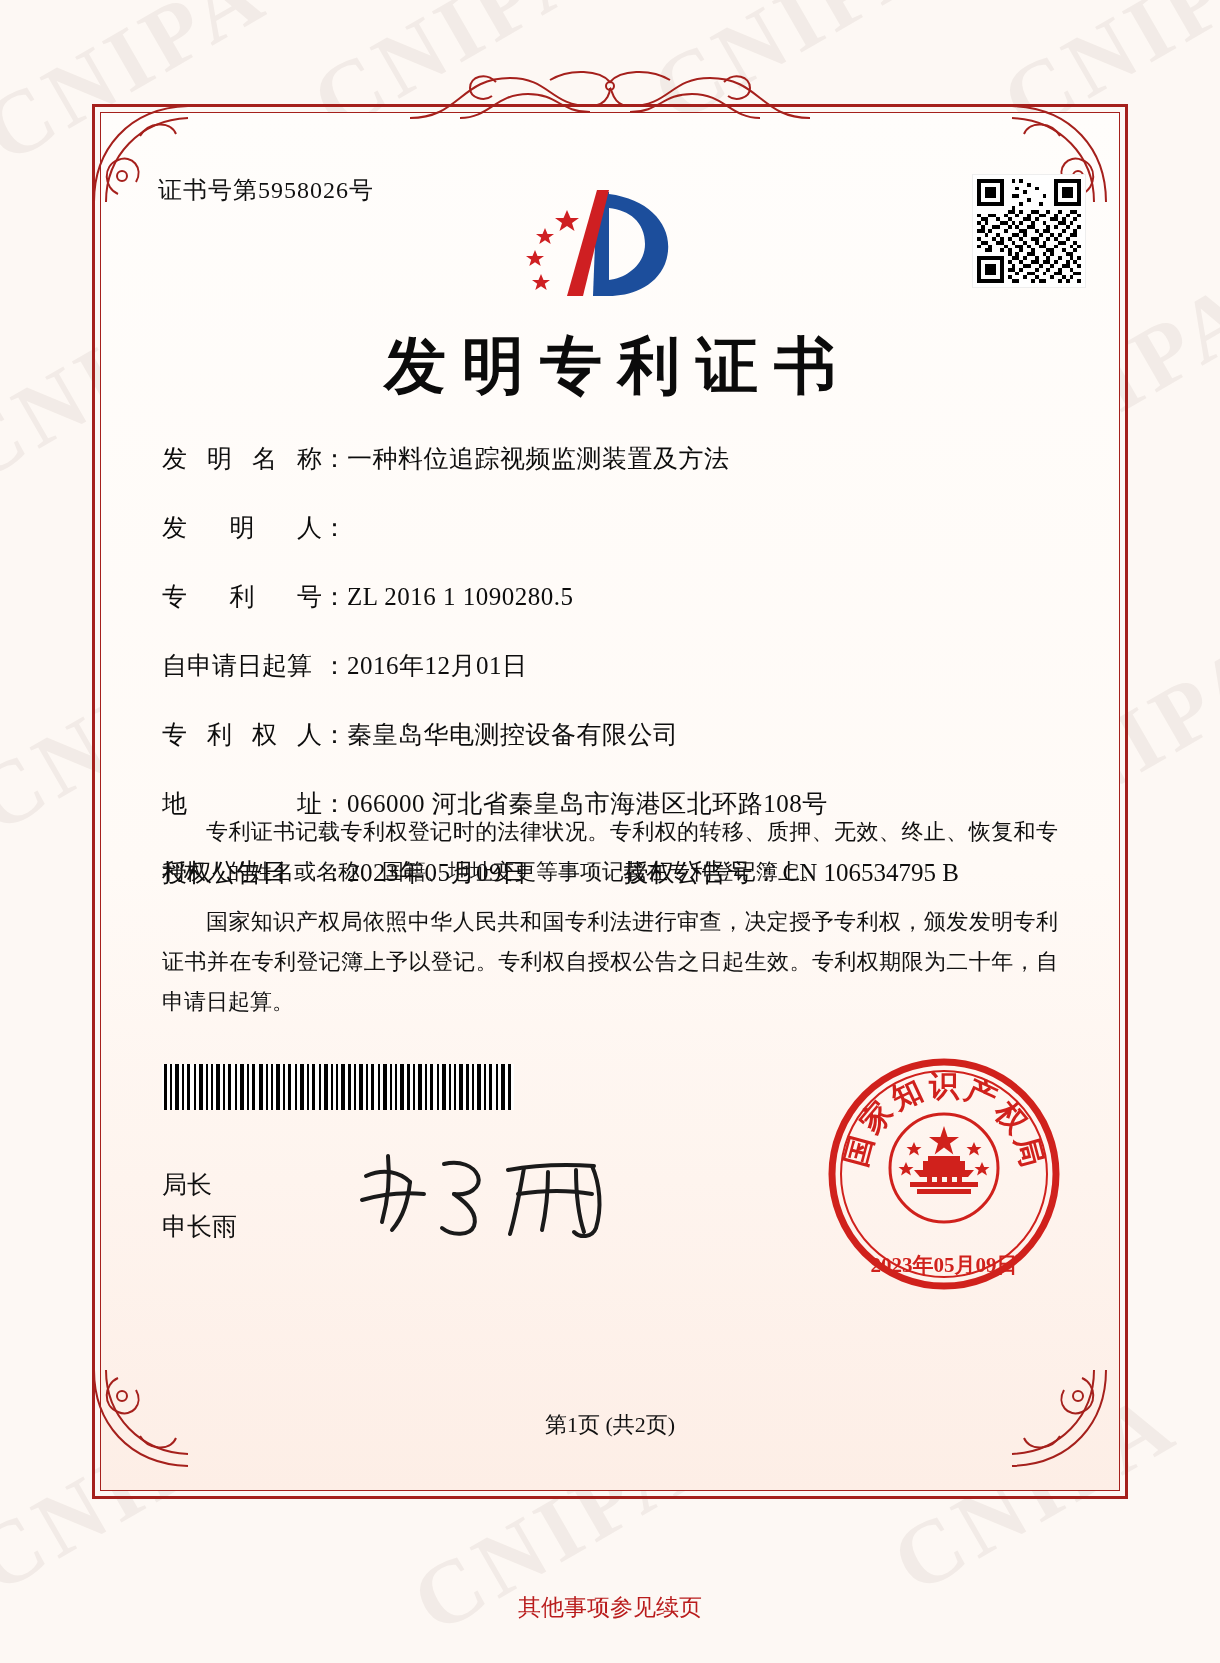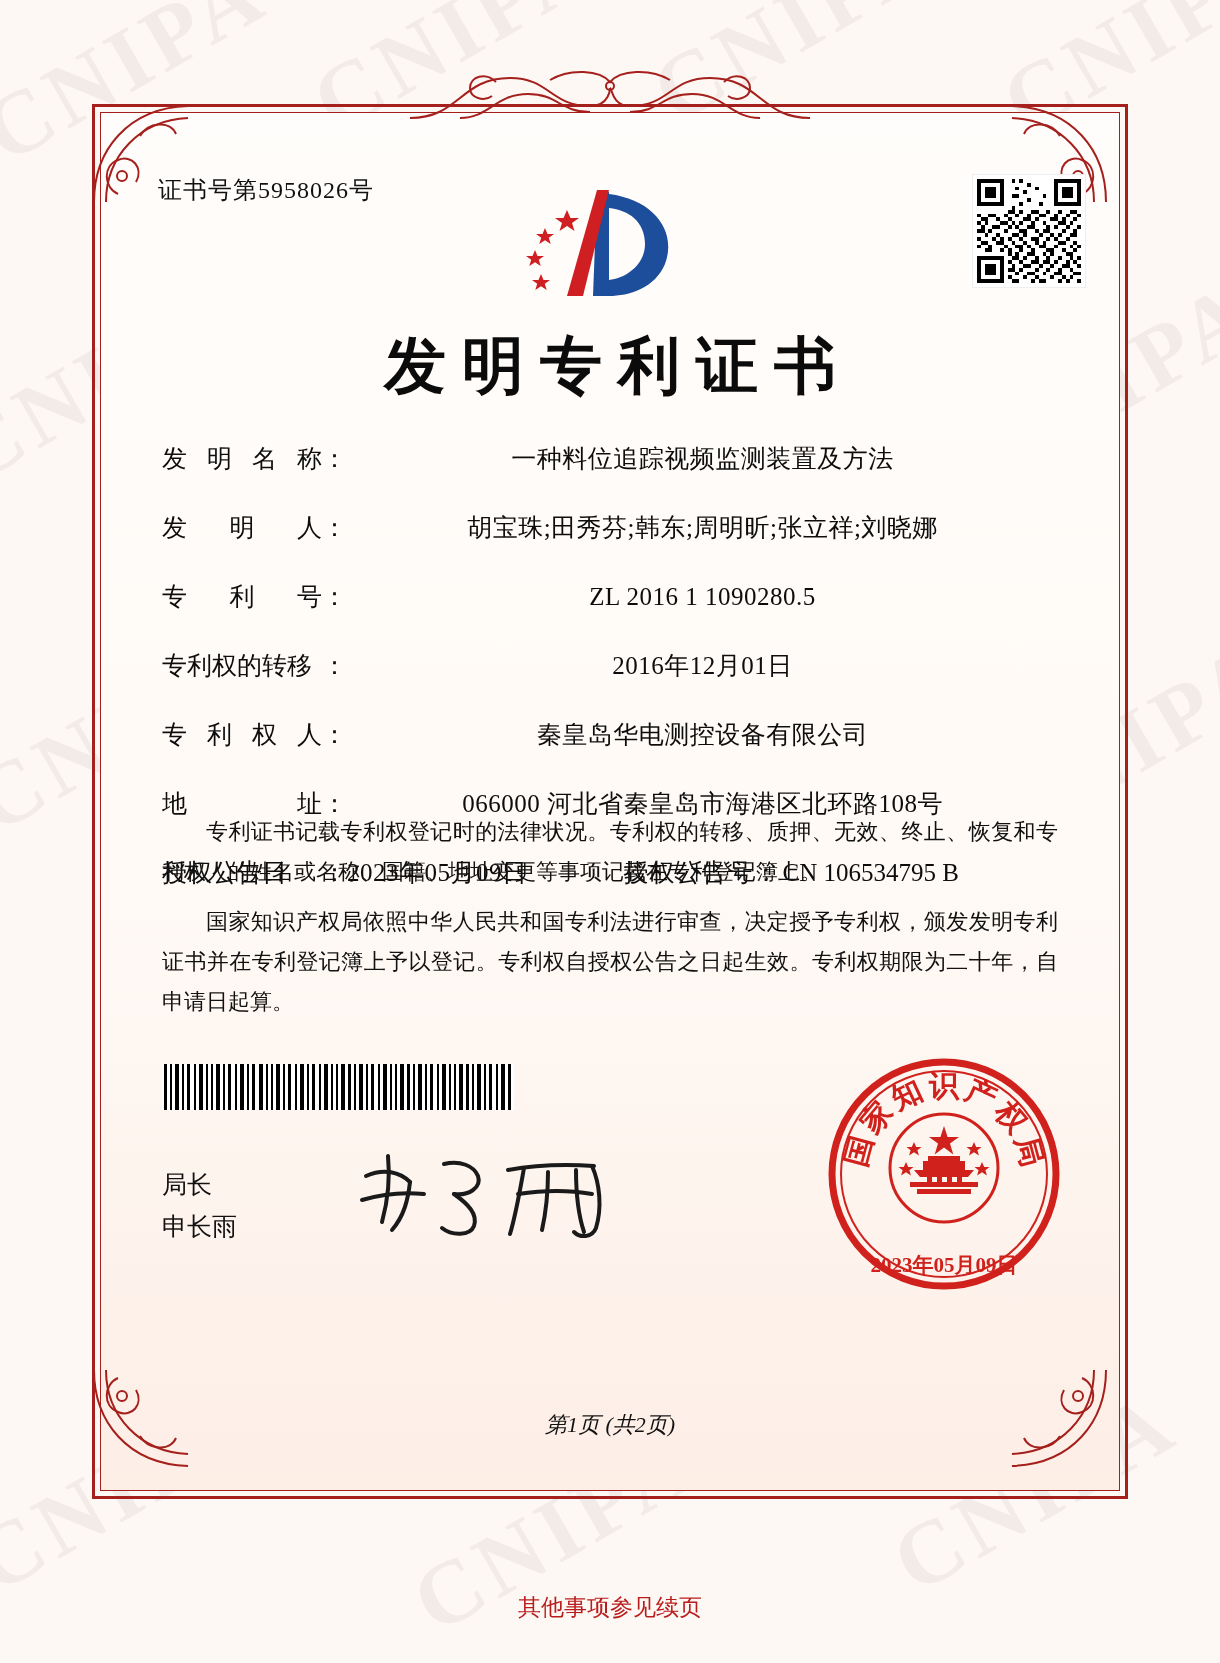--- a/index.html
+++ b/index.html
@@ -146,21 +146,20 @@
     letter-spacing: 0;
   }
   .field-label span { display: inline-block; }
   .field-colon {
     flex: 0 0 18px;
     text-align: left;
   }
   .field-value {
     flex: 1 1 auto;
     letter-spacing: 0.5px;
-    text-align: center;
   }
   .field-row.split .field-value { flex: 0 0 auto; }
   .pub-gap { display: inline-block; width: 96px; }
   .pub-label2 {
     display: inline-block;
     letter-spacing: 1px;
   }
 
   .paragraphs {
     position: absolute;
@@ -210,21 +209,20 @@
   }
 
   .page-no {
     position: absolute;
     left: 0;
     right: 0;
     top: 1298px;
     text-align: center;
     font-size: 22px;
     color: #111;
-    font-style: italic;
   }
 
   .footer-note {
     position: absolute;
     left: 0;
     right: 0;
     top: 1592px;
     text-align: center;
     font-size: 23px;
     color: #b91c1c;
@@ -513,36 +511,35 @@
         <div class="field-value">一种料位追踪视频监测装置及方法</div>
       </div>
 
       <div class="field-row">
         <div class="field-label">
           <span>发</span>
           <span>明</span>
           <span>人</span>
         </div>
         <div class="field-colon">：</div>
-        <div class="field-value">胡宝珠;田秀芬;韩东;周明昕;张立祥;刘晓娜</div>
       </div>
 
       <div class="field-row">
         <div class="field-label">
           <span>专</span>
           <span>利</span>
           <span>号</span>
         </div>
         <div class="field-colon">：</div>
         <div class="field-value">ZL 2016 1 1090280.5</div>
       </div>
 
       <div class="field-row">
         <div class="field-label" style="justify-content:flex-start;">
-          <span>专利权的转移</span>
+          <span>自申请日起算</span>
         </div>
         <div class="field-colon">：</div>
         <div class="field-value">2016年12月01日</div>
       </div>
 
       <div class="field-row">
         <div class="field-label">
           <span>专</span>
           <span>利</span>
           <span>权</span>

